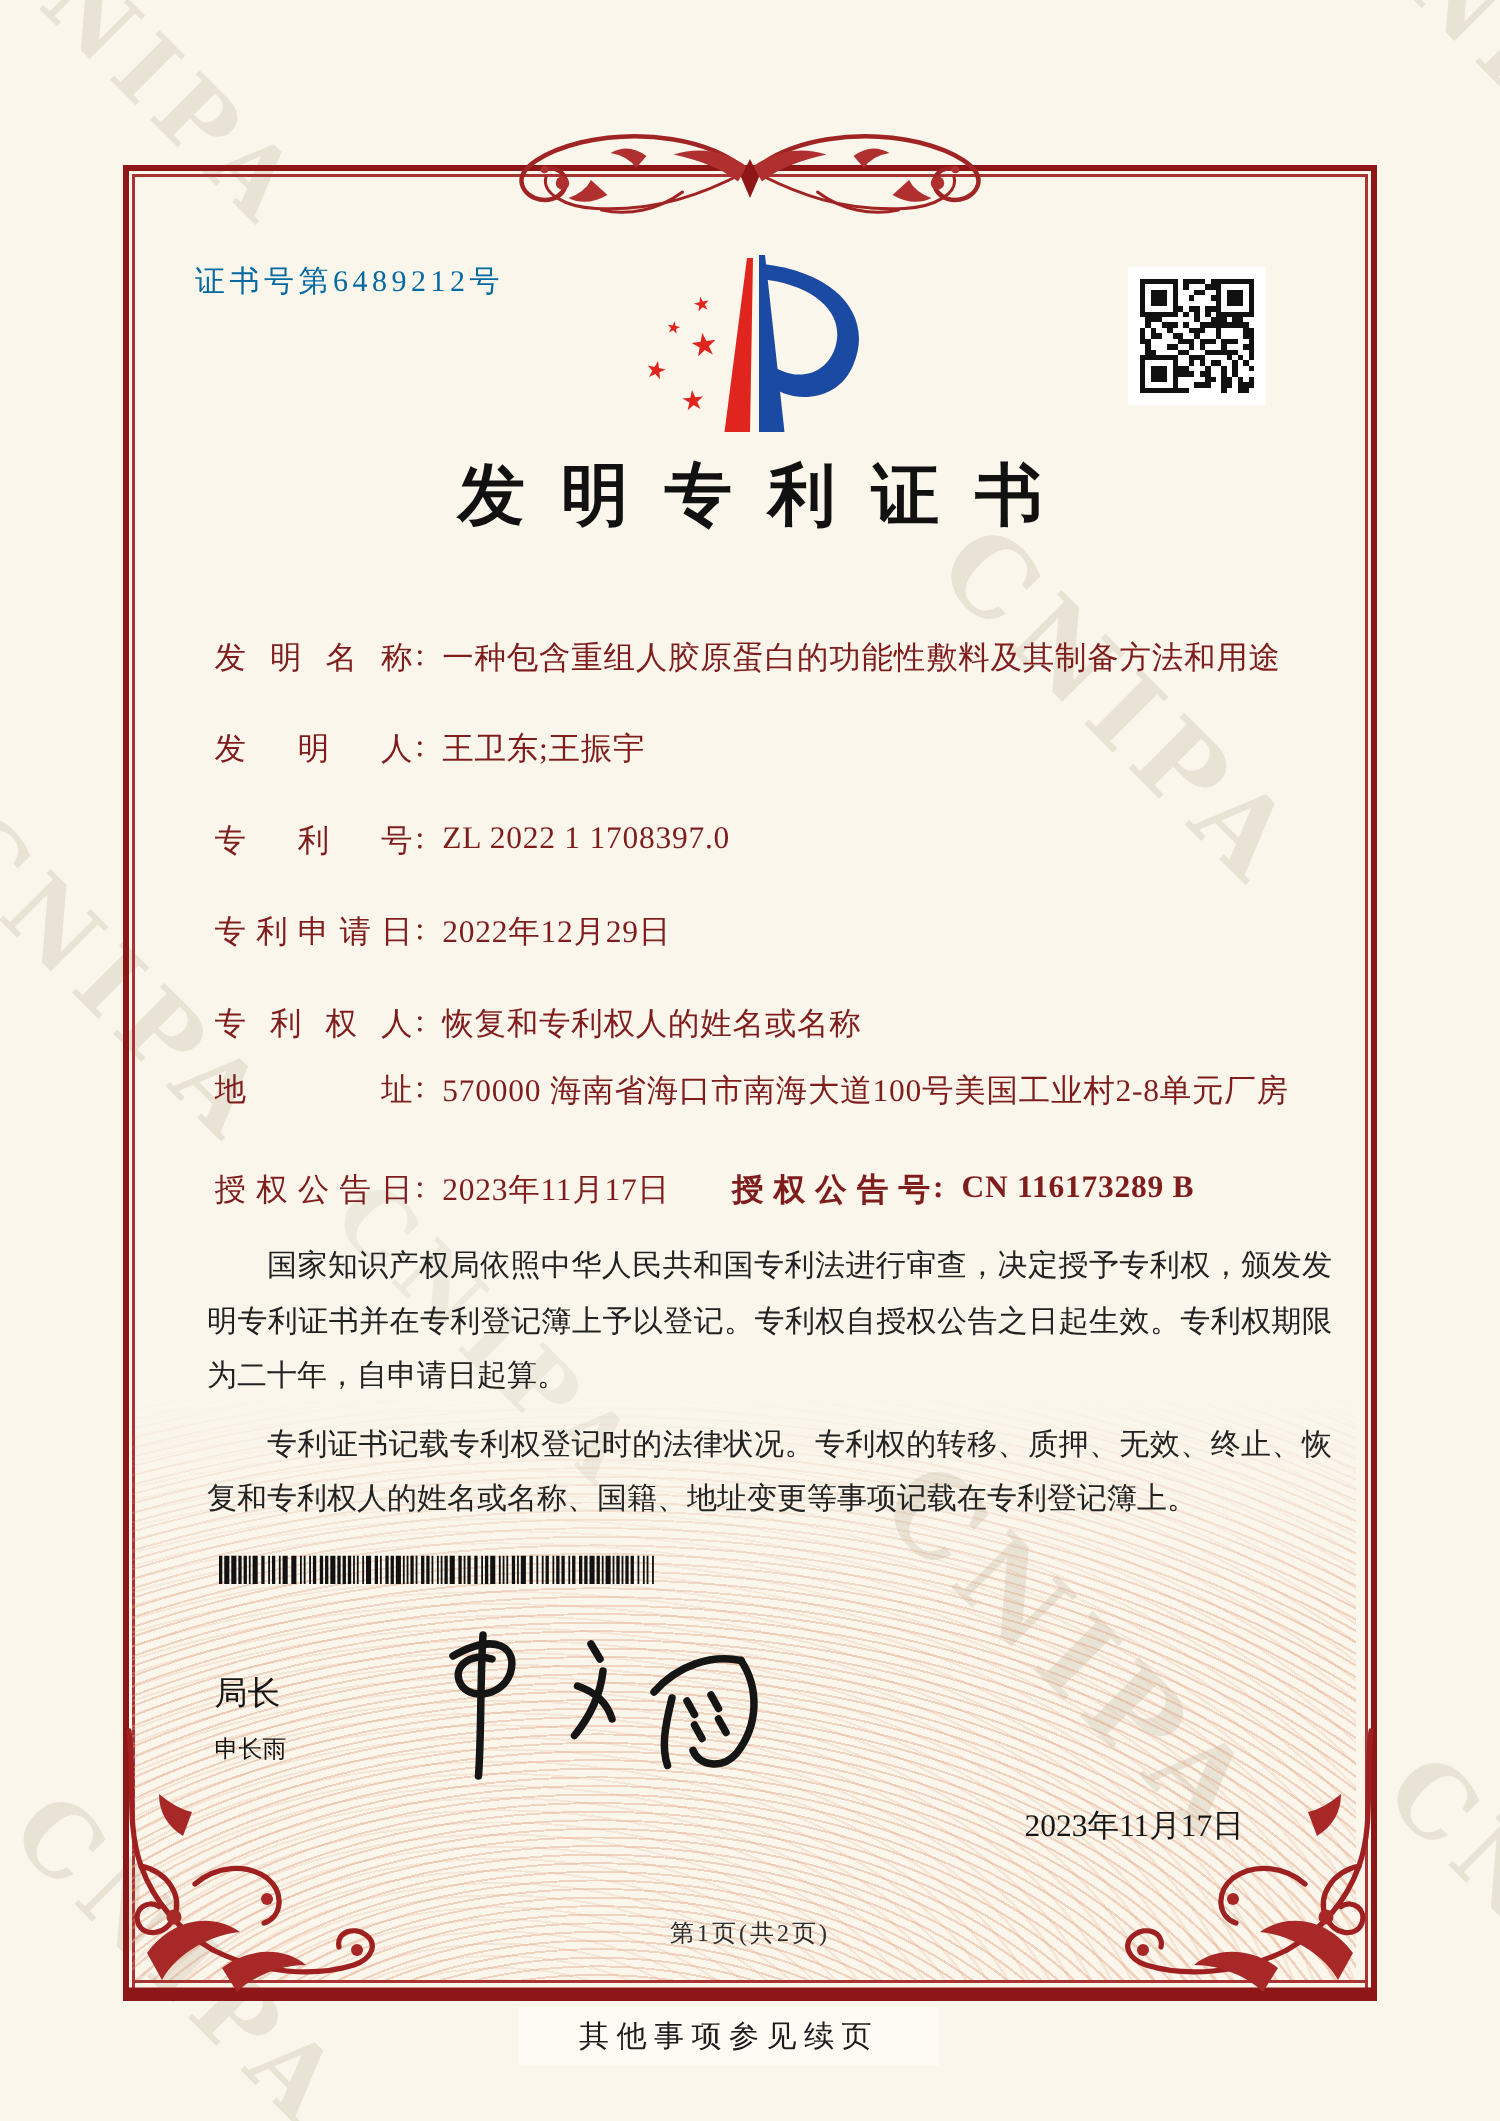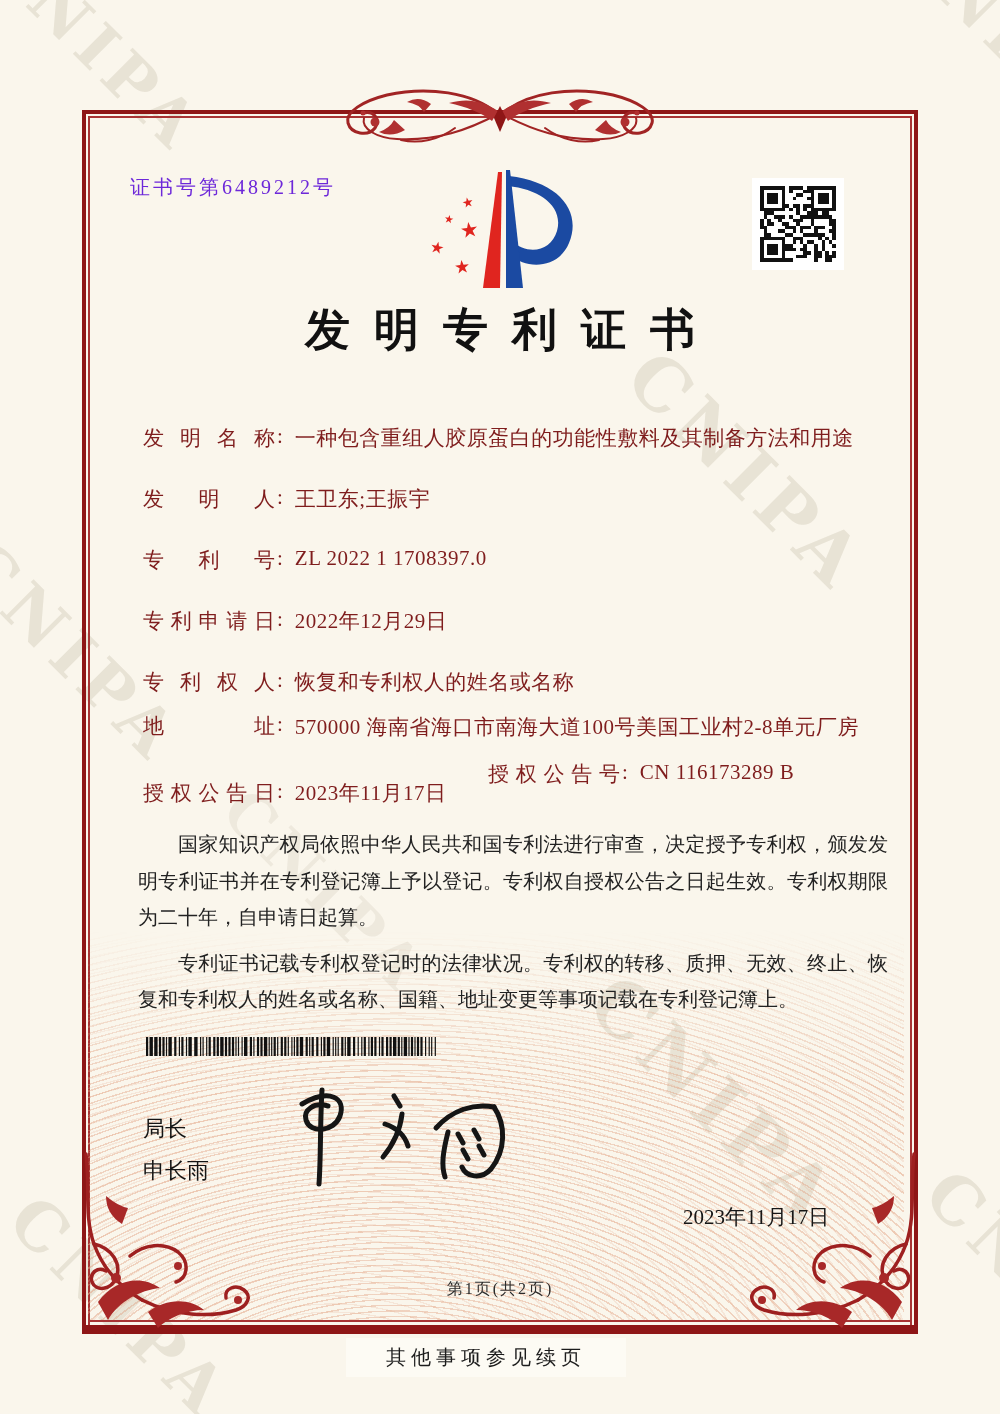--- a/index.html
+++ b/index.html
@@ -34,21 +34,21 @@
         rgba(224,158,126,0.40) 7px, rgba(224,158,126,0.40) 9px),
       repeating-radial-gradient(ellipse 900px 560px at 30% 120%,
         rgba(233,183,156,0) 0px, rgba(233,183,156,0) 11px,
         rgba(233,183,156,0.25) 11px, rgba(233,183,156,0.25) 13px);
     -webkit-mask-image:linear-gradient(to top,#000 62%,transparent 100%);
     mask-image:linear-gradient(to top,#000 62%,transparent 100%);
     pointer-events:none;
   }
   .ornament{position:absolute;pointer-events:none;}
   
-  .cert-no{position:absolute;left:130px;top:174px;font-size:20px;letter-spacing:3px;color:#6d28d9;}
+  .cert-no{position:absolute;left:130px;top:174px;font-size:20px;letter-spacing:3px;color:#0369a1;}
   .logo{position:absolute;left:398px;top:160px;width:195px;height:135px;}
   .logo .star{position:absolute;color:#e0251f;line-height:1;}
   .qr-wrap{position:absolute;left:752px;top:178px;width:92px;height:92px;background:#ffffff;
            display:flex;align-items:center;justify-content:center;}
   .title{
     position:absolute;left:0;top:300px;width:1000px;text-align:center;
     font-size:45px;font-weight:bold;letter-spacing:24px;text-indent:24px;color:#111;
     font-family:"DejaVu Serif","Liberation Serif",serif;
   }
   
@@ -60,21 +60,21 @@
   
   .legal{
     position:absolute;left:138px;top:826px;width:750px;
     font-size:20px;line-height:36.5px;text-align:justify;color:#222;
     font-family:Liberation Sans, sans-serif;
   }
   .legal p{margin:0 0 9px 0;text-indent:2em;}
   
   .barcode{position:absolute;left:145px;top:1037px;width:296px;height:19px;}
   .role{position:absolute;left:143px;top:1114px;font-size:22px;font-family:"DejaVu Sans","Liberation Sans",sans-serif;color:#151515;}
-  .signer{position:absolute;left:143px;top:1156px;font-size:22px;font-family:Liberation Serif, serif;color:#151515;}
+  .signer{position:absolute;left:143px;top:1156px;font-size:16px;font-family:Liberation Serif, serif;color:#151515;}
   .sig-svg{position:absolute;left:278px;top:1080px;}
   .grant-date-b{position:absolute;left:683px;top:1203px;font-size:21px;color:#161616;}
   .page-no{position:absolute;left:0;top:1279px;width:1000px;text-align:center;font-size:16px;color:#2c2c2c;letter-spacing:2px;}
   .cont-note{
     position:absolute;left:0;top:1338px;width:972px;text-align:center;
     font-size:20px;letter-spacing:5px;color:#1c1c1c;
   }
   .cont-note .bg{background:#fdfbf4;padding:6px 40px;display:inline-block;}
 </style>
 </head>
@@ -342,21 +342,21 @@
   </div>
   <div class="frow" style="left:143px;top:668px;">
     <span class="flabel">专利权人</span><span class="fcolon">:</span><span class="fvalue">恢复和专利权人的姓名或名称</span>
   </div>
   <div class="frow" style="left:143px;top:712px;">
     <span class="flabel">地址</span><span class="fcolon">:</span><span class="fvalue wrap">570000 海南省海口市南海大道100号美国工业村2-8单元厂房</span>
   </div>
   <div class="frow" style="left:143px;top:779px;">
     <span class="flabel">授权公告日</span><span class="fcolon">:</span><span class="fvalue">2023年11月17日</span>
   </div>
-  <div class="frow" style="left:488px;top:760px;">
+  <div class="frow" style="left:488px;top:779px;font-weight:bold;">
     <span class="flabel">授权公告号</span><span class="fcolon">:</span><span class="fvalue">CN 116173289 B</span>
   </div>
 
   <div class="legal">
     <p>国家知识产权局依照中华人民共和国专利法进行审查，决定授予专利权，颁发发明专利证书并在专利登记簿上予以登记。专利权自授权公告之日起生效。专利权期限为二十年，自申请日起算。</p>
     <p>专利证书记载专利权登记时的法律状况。专利权的转移、质押、无效、终止、恢复和专利权人的姓名或名称、国籍、地址变更等事项记载在专利登记簿上。</p>
   </div>
 
   <svg id="barcode" class="barcode" viewBox="0 0 296 19" preserveAspectRatio="none">
       <rect x="1" y="0" width="2.2" height="19" fill="#111"></rect>

